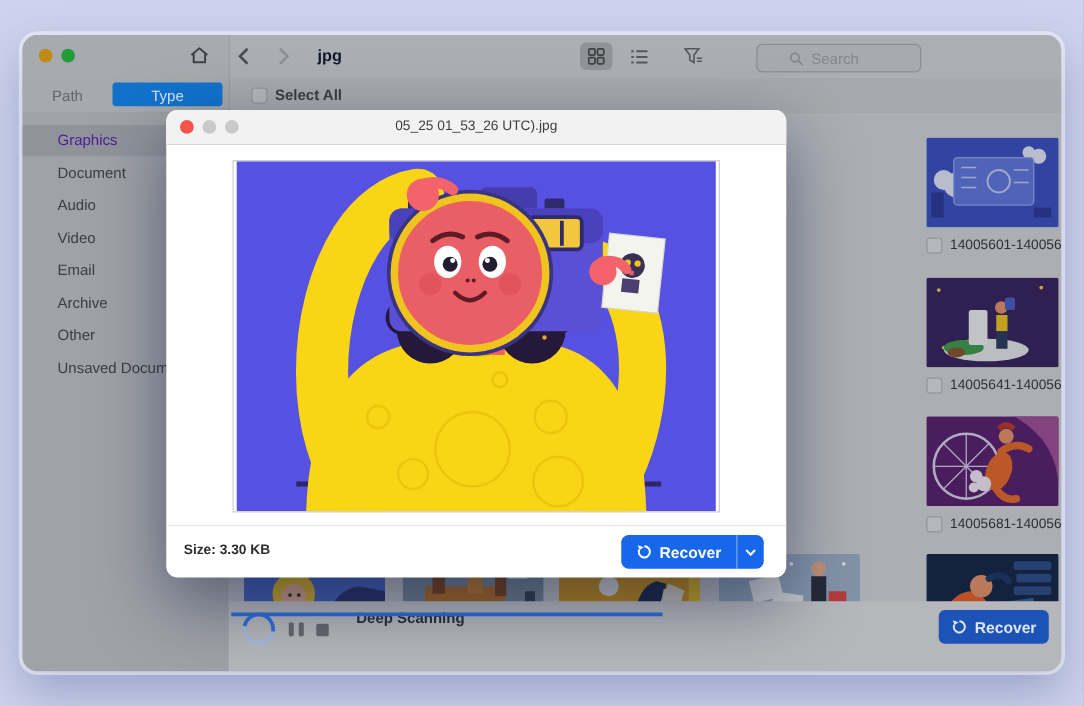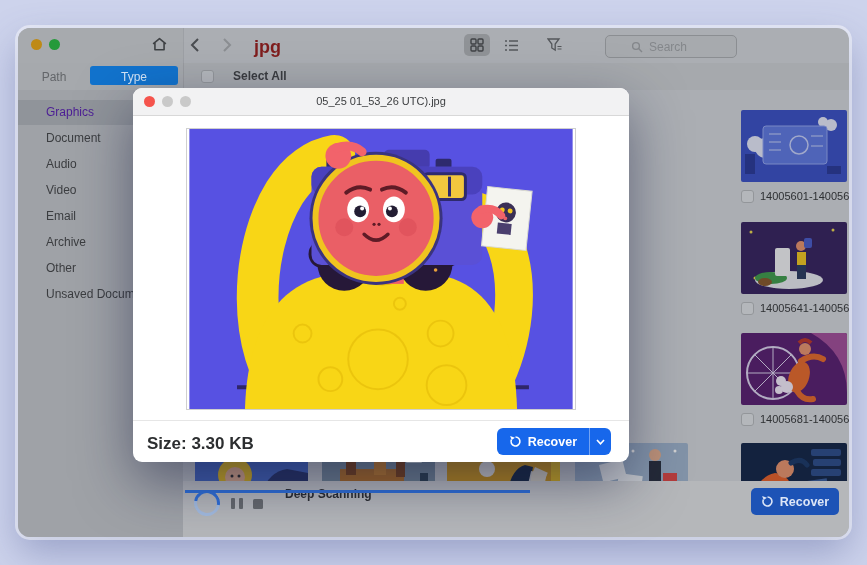--- a/index.html
+++ b/index.html
@@ -11,36 +11,36 @@
   
   .toolbar{position:absolute;top:0;left:0;right:0;height:35px;background:#a2a5a9}
   .toolbar-left{position:absolute;top:0;left:0;width:165px;height:62px;background:#a7aaae}
   .seam{position:absolute;top:0;left:165px;width:1px;height:62px;background:rgba(0,0,0,.08);z-index:2}
   .dot{width:11px;height:11px;border-radius:50%;display:inline-block}
   .traffic{position:absolute;left:13px;top:11px;display:flex;gap:7px;z-index:3}
   .tl-yellow{background:#bf8a16}.tl-green{background:#249a3a}
   .tb-icon{position:absolute;top:8px;color:#3f4245}
   .home{left:133px}
   .nav-back{left:172px;top:10px}.nav-fwd{left:204px;top:10px}
-  .loc-title{position:absolute;left:236px;top:9px;font-size:18px;font-weight:bold;color:#7f1d1d}
+  .loc-title{position:absolute;left:236px;top:9px;font-size:13px;font-weight:bold;color:#0f172a}
   .viewbtn{position:absolute;top:6px;width:26px;height:22px;border-radius:5px;display:flex;align-items:center;justify-content:center}
   .grid-btn{left:446px;background:#909397}
   .list-btn{left:480px}
   .filter-btn{left:524px}
   .searchbox{position:absolute;left:587px;top:7px;width:130px;height:21px;border:1px solid #8b8e92;
              border-radius:5px;background:#a7aaae;display:flex;align-items:center;justify-content:center;gap:4px}
   .searchbox input{border:none;background:transparent;outline:none;width:60px;font-size:12px;color:#5b5e62;font-family:"Liberation Sans",sans-serif}
   .searchbox input::placeholder{color:#84878b}
   
   .tabrow{position:absolute;top:35px;left:0;right:0;height:27px;background:#a6a9ad;border-bottom:1px solid rgba(0,0,0,.1)}
   .tab-path{position:absolute;left:0;top:3px;width:72px;height:22px;line-height:22px;text-align:center;
             font-size:12px;color:#63666a}
   .tab-type{position:absolute;left:72px;top:3px;width:88px;height:19px;line-height:22px;text-align:center;
             font-size:12px;color:#d3e4f6;background:#1273cd;border-radius:3px}
-  .selectall{position:absolute;left:183px;top:6px;display:flex;align-items:center;gap:19px}
+  .selectall{position:absolute;left:183px;top:6px;display:flex;align-items:center;gap:6px}
   .checkbox{width:13px;height:13px;border:1.5px solid #93969a;border-radius:3px;background:#b4b7bb;box-sizing:border-box}
   .selectall span{font-size:12px;font-weight:bold;color:#3a3c3f}
   
   .sidebar{position:absolute;top:62px;left:0;width:165px;bottom:0;background:#9fa2a7}
   .side-item{height:25px;line-height:25px;padding-left:28px;font-size:12px;color:#3b3d40;margin-top:1px}
   .side-item.sel{background:#90949a;color:#4c1d95;margin-top:10px}
   
   .content{position:absolute;top:62px;left:165px;right:0;bottom:44px;background:#abaeb3;overflow:hidden}
   .thumb{position:absolute;border-radius:2px;overflow:hidden;filter:brightness(.82) saturate(.95)}
   .thumb svg{display:block}
@@ -64,21 +64,21 @@
   .modal{position:absolute;left:133px;top:88px;width:496px;height:374px;background:#fff;border-radius:9px;
          box-shadow:0 20px 55px rgba(18,24,60,.5);z-index:10}
   .m-titlebar{position:absolute;top:0;left:0;right:0;height:27px;background:#f2f2f3;border-bottom:1px solid #d8d8d8;
               border-radius:9px 9px 0 0}
   .m-dots{position:absolute;left:11px;top:8px;display:flex;gap:7px}
   .m-red{background:#f5544d}.m-gray{background:#c9c9c9}
   .m-title{text-align:center;line-height:27px;font-size:11px;font-weight:500;color:#3c3e40}
   .preview{position:absolute;top:40px;left:50%;margin-left:-195px;width:388px;height:280px;border:1px solid #cfcfcf}
   .preview svg{display:block}
   .m-footer{position:absolute;left:0;right:0;bottom:0;height:41px;border-top:1px solid #e6e6e6}
-  .m-size{position:absolute;left:14px;top:13px;font-size:17px;font-weight:bold;color:#2c2e30}
+  .m-size{position:absolute;left:14px;top:13px;font-size:11px;font-weight:bold;color:#2c2e30}
   .recover-btn{position:absolute;right:18px;top:7px;height:27px;background:#1767eb;border-radius:6px;display:flex;color:#fff}
   .rb-main{display:flex;align-items:center;gap:6px;padding:0 12px;font-size:12.5px;font-weight:bold}
   .rb-chev{width:21px;display:flex;align-items:center;justify-content:center;border-left:1px solid rgba(255,255,255,.4)}
 </style>
 </head>
 <body>
 
 <div class="window">
 
   <div class="toolbar-left"></div>

